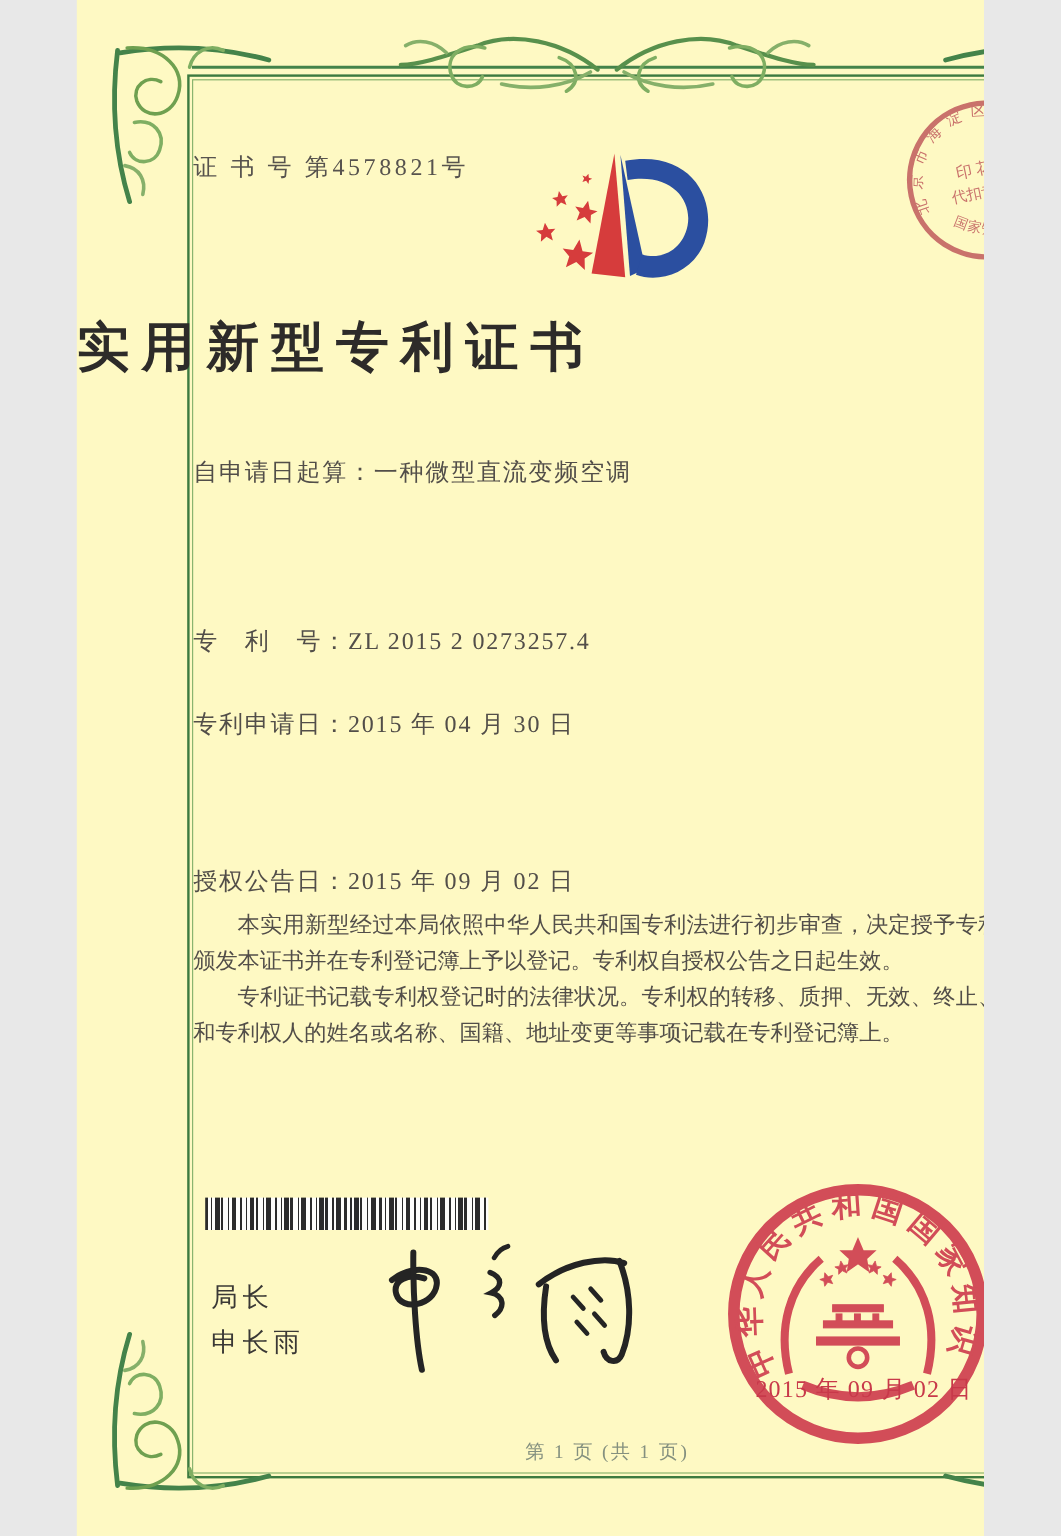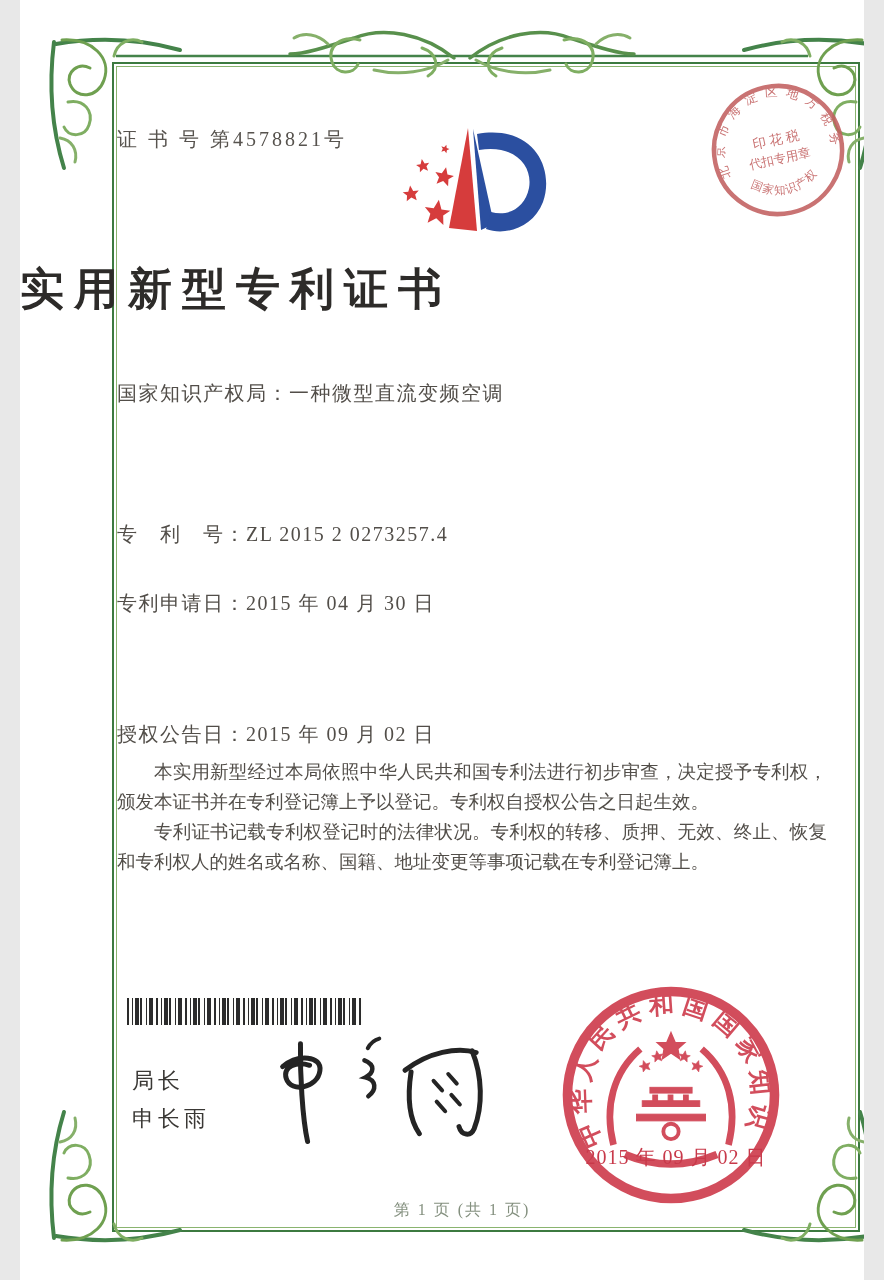--- a/index.html
+++ b/index.html
@@ -1,19 +1,19 @@
 <!DOCTYPE html>
 <html><head>
 <meta charset="utf-8">
 <style>
   * { margin:0; padding:0; box-sizing:border-box; }
   html,body { background:#e8e8e8; }
   .page {
-    position:relative; width:844px; height:1280px; margin:0 auto;
-    background:#ffffff; overflow:hidden;
+    position:relative; width:756px; height:1280px; margin:0 auto;
+    background:#fef9c3; overflow:hidden;
     font-family:"Liberation Serif","DejaVu Serif",serif;
     color:#4d4a46;
   }
   
   .frame {
     position:absolute; left:92px; top:62px; width:748px; height:1170px;
     border:2px solid #3c7a40;
   }
   .frame::after {
     content:""; position:absolute; inset:2px; border:1px solid #8ab46f;
@@ -125,21 +125,21 @@
     </text>
     <text font-size="11.5" fill="#c26060" letter-spacing="1" font-family="&quot;Liberation Serif&quot;,serif">
       <textPath href="#taxBottom" startOffset="4">国家知识产权局</textPath>
     </text>
     <text x="70" y="64" text-anchor="middle" font-size="13.5" fill="#c26060">印 花 税</text>
     <text x="70" y="83" text-anchor="middle" font-size="12.5" fill="#c26060">代扣专用章</text>
   </svg>
 
   <div class="title">实用新型专利证书</div>
 
-  <div class="field f0"><span>国家知识产权局：</span><span>一种微型直流变频空调</span></div>
+  <div class="field f0"><span>自申请日起算：</span><span>一种微型直流变频空调</span></div>
   <div class="field f2"><span>专　利　号：</span><span>ZL 2015 2 0273257.4</span></div>
   <div class="field f3"><span>专利申请日：</span><span>2015 年 04 月 30 日</span></div>
   <div class="field f5"><span>授权公告日：</span><span>2015 年 09 月 02 日</span></div>
 
   <div class="body-text">
     <p>本实用新型经过本局依照中华人民共和国专利法进行初步审查，决定授予专利权，颁发本证书并在专利登记簿上予以登记。专利权自授权公告之日起生效。</p>
     <p>专利证书记载专利权登记时的法律状况。专利权的转移、质押、无效、终止、恢复和专利权人的姓名或名称、国籍、地址变更等事项记载在专利登记簿上。</p>
   </div>
 
   <div class="barcode"></div>

